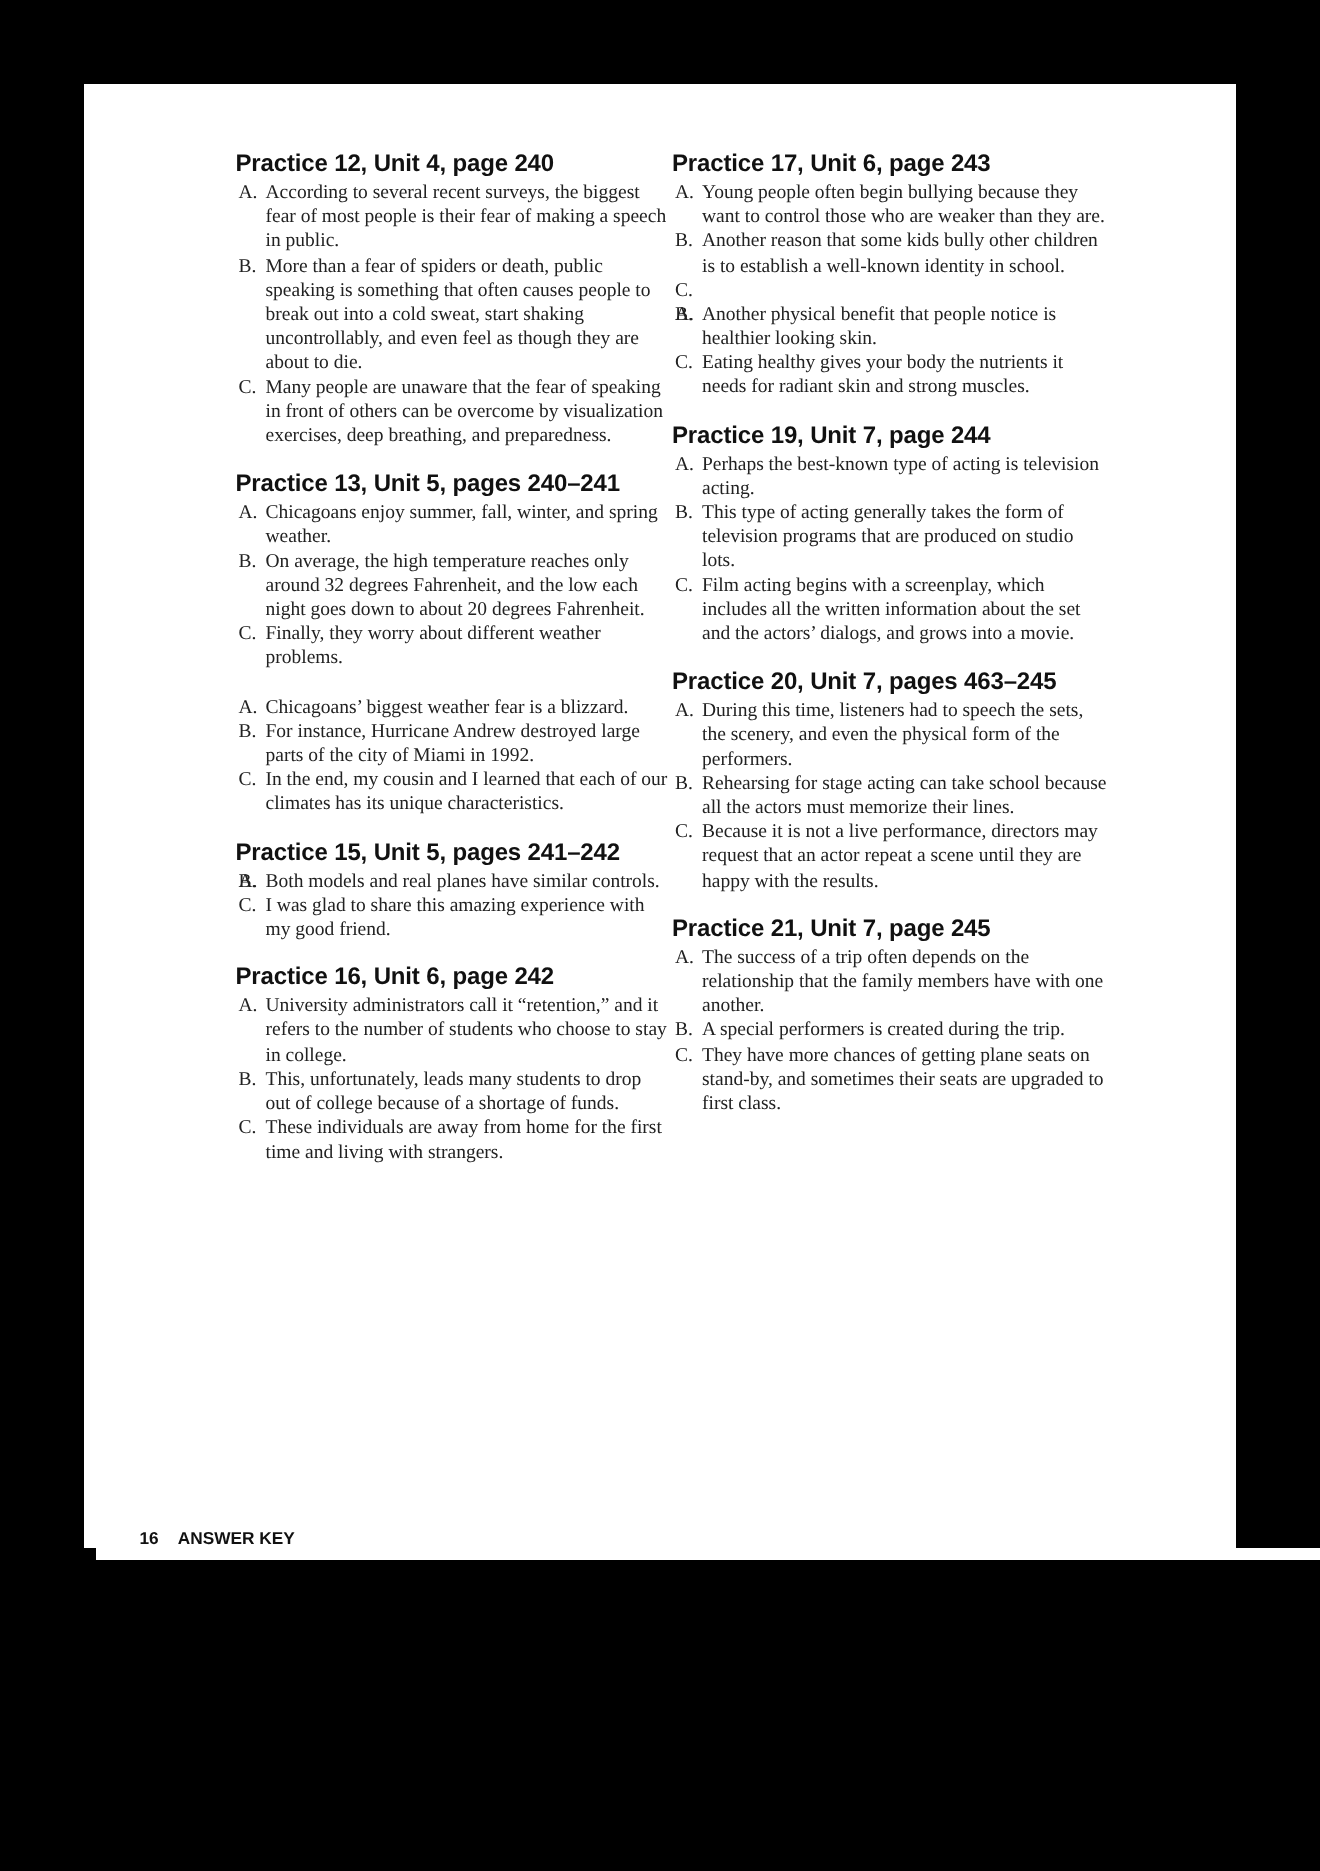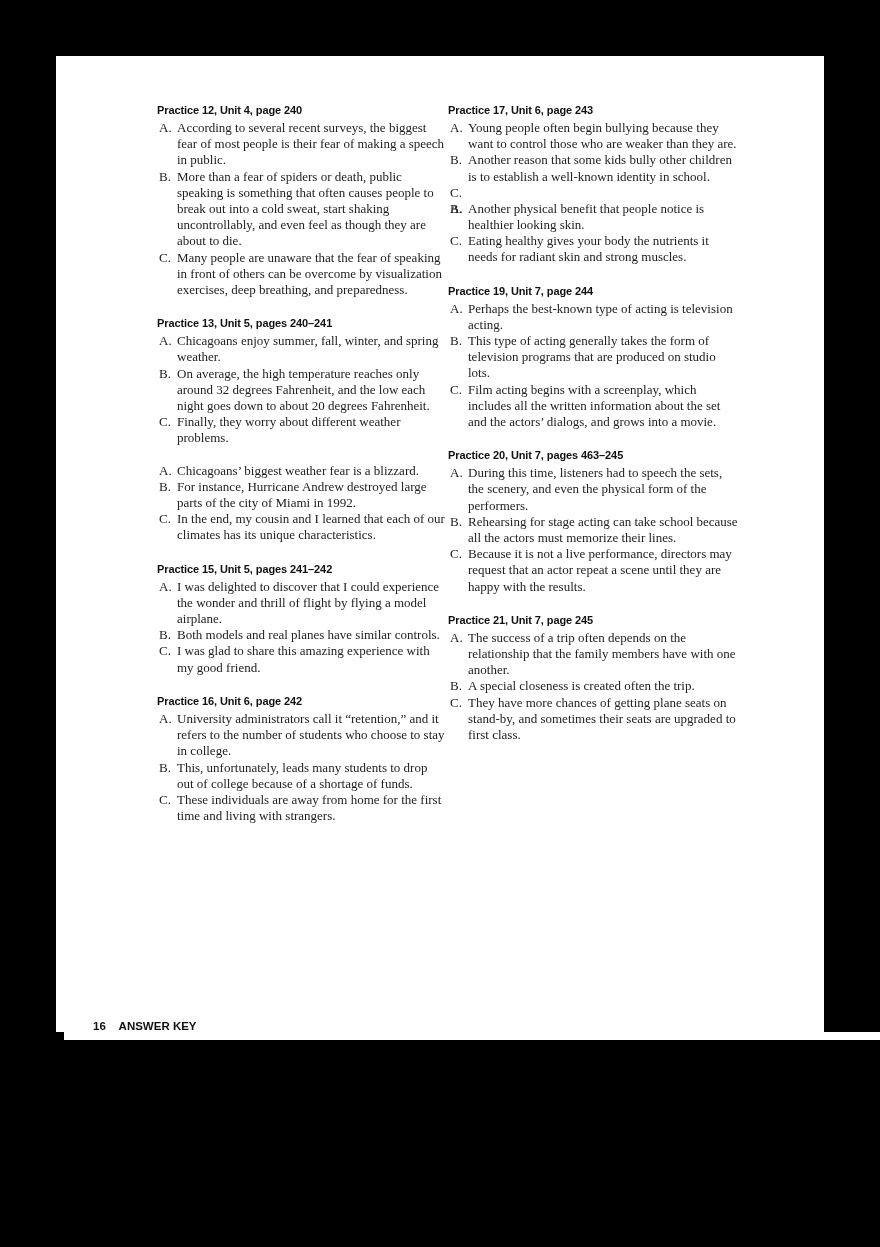--- a/index.html
+++ b/index.html
@@ -3,21 +3,21 @@
 <meta charset="utf-8">
 <style>
   html, body { margin:0; padding:0; }
   body { width:880px; height:1247px; background:#000; position:relative; overflow:hidden; }
   .page { position:absolute; left:56px; top:56px; width:768px; height:976px; background:#fff; }
   .strip { position:absolute; left:64px; top:1032px; width:816px; height:8px; background:#fff; }
   .col { position:absolute; top:101px; width:290px; }
   .col.left { left:157px; }
   .col.right { left:448px; }
   .section { margin-bottom:16px; }
-  .heading { font-family:"Liberation Sans", sans-serif; font-weight:bold; font-size:11px; line-height:18px; color:#111; margin:0 0 1px 0; letter-spacing:-0.1px; }
+  .heading { font-family:"Liberation Sans", sans-serif; font-weight:bold; font-size:16px; line-height:18px; color:#111; margin:0 0 1px 0; letter-spacing:-0.1px; }
   .item { position:relative; padding-left:20px; font-family:"Liberation Serif", serif; font-size:13px; line-height:16.2px; color:#222; }
   .item .letter { position:absolute; left:2px; top:0; }
   .footer { position:absolute; left:93px; top:1020px; font-family:"Liberation Sans", sans-serif; font-weight:bold; font-size:11.5px; color:#111; }
   .footer .num { margin-right:10px; }
 </style>
 </head>
 <body>
 
 <div class="page"></div>
 <div class="strip"></div>
@@ -39,21 +39,21 @@
   </div>
 
   <div class="section">
     <div class="item"><span class="letter">A.</span><span>Chicagoans’ biggest weather fear is a blizzard.</span></div>
     <div class="item"><span class="letter">B.</span><span>For instance, Hurricane Andrew destroyed large parts of the city of Miami in 1992.</span></div>
     <div class="item"><span class="letter">C.</span><span>In the end, my cousin and I learned that each of our climates has its unique characteristics.</span></div>
   </div>
 
   <div class="section">
     <div class="heading">Practice 15, Unit 5, pages 241–242</div>
-    <div class="item"><span class="letter">A.</span><span>I was delighted to discover that I could experience the wonder and thrill of flight by flying a model airplane.</span></div>
+    <div class="item"><span class="letter">A.</span></div>
     <div class="item"><span class="letter">B.</span><span>Both models and real planes have similar controls.</span></div>
     <div class="item"><span class="letter">C.</span><span>I was glad to share this amazing experience with my good friend.</span></div>
   </div>
 
   <div class="section">
     <div class="heading">Practice 16, Unit 6, page 242</div>
     <div class="item"><span class="letter">A.</span><span>University administrators call it “retention,” and it refers to the number of students who choose to stay in college.</span></div>
     <div class="item"><span class="letter">B.</span><span>This, unfortunately, leads many students to drop out of college because of a shortage of funds.</span></div>
     <div class="item"><span class="letter">C.</span><span>These individuals are away from home for the first time and living with strangers.</span></div>
   </div>
@@ -84,21 +84,21 @@
   <div class="section">
     <div class="heading">Practice 20, Unit 7, pages 463–245</div>
     <div class="item"><span class="letter">A.</span><span>During this time, listeners had to speech the sets, the scenery, and even the physical form of the performers.</span></div>
     <div class="item"><span class="letter">B.</span><span>Rehearsing for stage acting can take school because all the actors must memorize their lines.</span></div>
     <div class="item"><span class="letter">C.</span><span>Because it is not a live performance, directors may request that an actor repeat a scene until they are happy with the results.</span></div>
   </div>
 
   <div class="section">
     <div class="heading">Practice 21, Unit 7, page 245</div>
     <div class="item"><span class="letter">A.</span><span>The success of a trip often depends on the relationship that the family members have with one another.</span></div>
-    <div class="item"><span class="letter">B.</span><span>A special closeness is created often the trip.</span></div>
+    <div class="item"><span class="letter">B.</span><span>A special performers is created during the trip.</span></div>
     <div class="item"><span class="letter">C.</span><span>They have more chances of getting plane seats on stand-by, and sometimes their seats are upgraded to first class.</span></div>
   </div>
 </div>
 
 <div class="footer">
   <span class="num">16</span>
   <span>ANSWER KEY</span>
 </div>
 
 </body></html>

